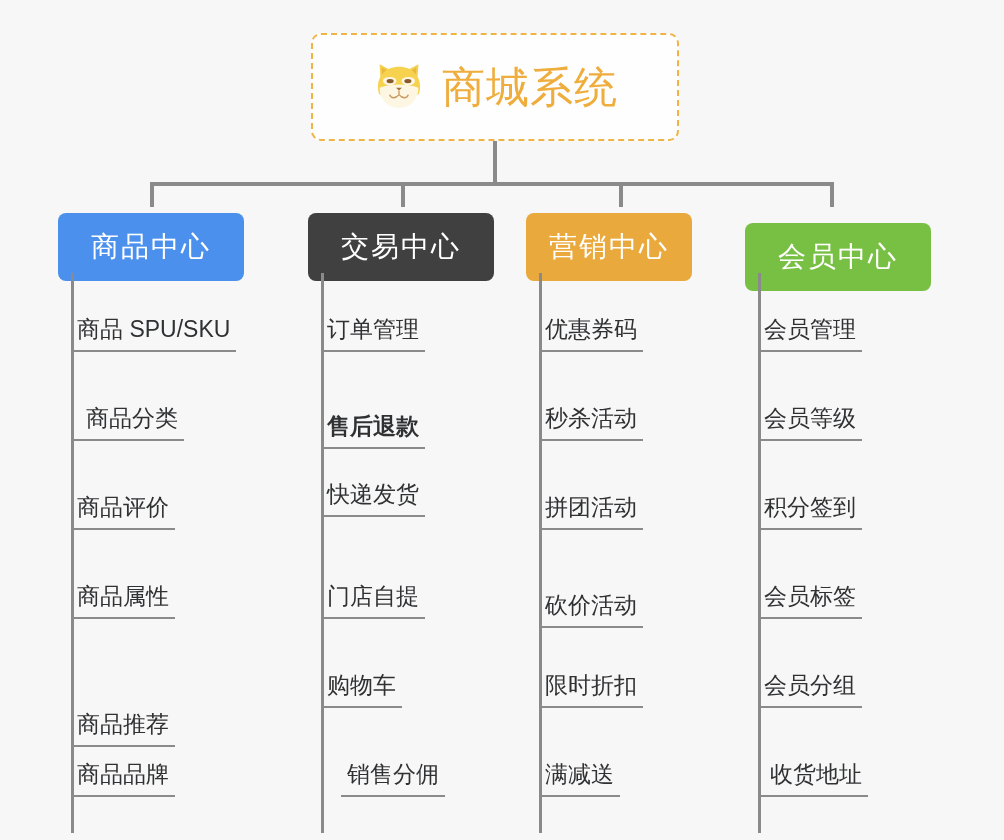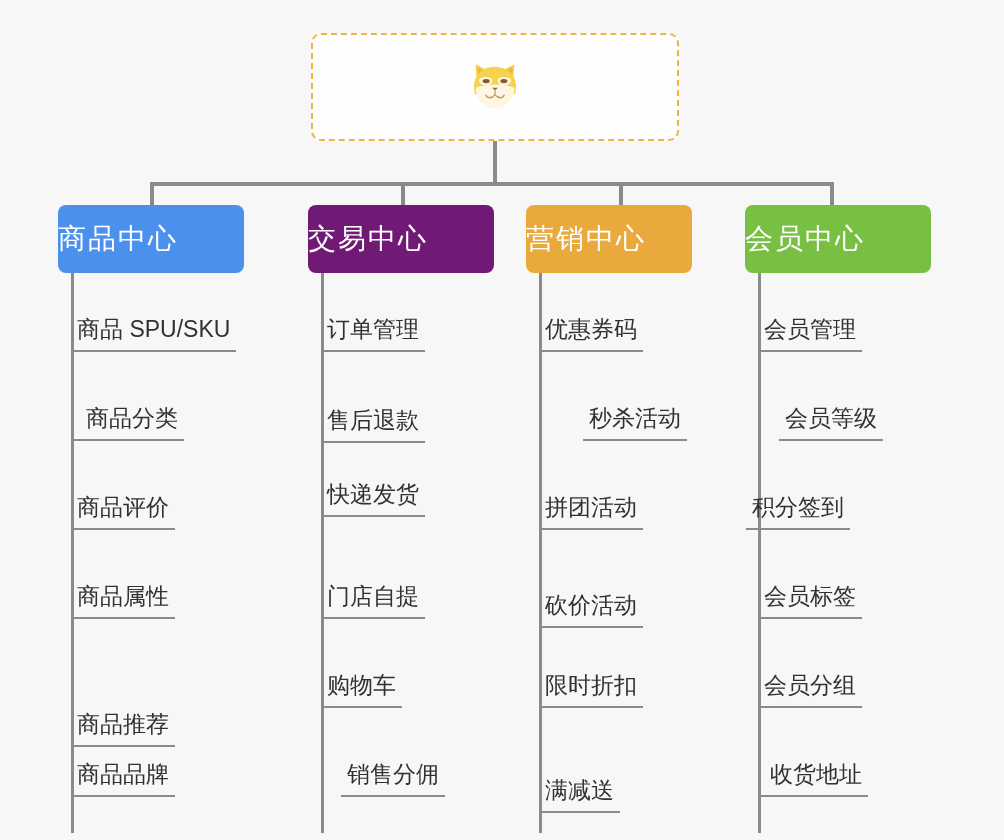--- a/index.html
+++ b/index.html
@@ -56,26 +56,26 @@
   .v-line { width: 4px; }
   .h-line { height: 4px; }
 
   
   .column {
     position: absolute;
     top: 205px;
   }
   .cat-header {
     position: absolute;
-    top: 0;
+    top: 8px;
     height: 68px;
     border-radius: 8px;
     display: flex;
     align-items: center;
-    justify-content: flex-start;
+    justify-content: center;
     color: #ffffff;
     font-size: 28px;
     letter-spacing: 2px;
     box-sizing: border-box;
   }
   .spine {
     position: absolute;
     width: 3px;
     background: #8a8a8a;
   }
@@ -114,20 +114,21 @@
         <ellipse cx="21.5" cy="25" rx="4.2" ry="2.6" fill="#8a5a2b"></ellipse>
         <ellipse cx="42.5" cy="25" rx="4.2" ry="2.6" fill="#8a5a2b"></ellipse>
 
         <path d="M32 36 L28.5 33 L35.5 33 Z" fill="#a0703a"></path>
 
         <path d="M32 36 L32 41" stroke="#c79a5e" stroke-width="1.6" fill="none"></path>
         <path d="M32 41 C27 47 22 45 21 41" stroke="#c79a5e" stroke-width="1.6" fill="none"></path>
         <path d="M32 41 C37 47 42 45 43 41" stroke="#c79a5e" stroke-width="1.6" fill="none"></path>
       </svg>
     </div>
+    <div class="root-title">商城系统</div>
   </div>
 
   <div class="line v-line" style="left:493px; top:141px; height:43px;"></div>
 
   <div class="line h-line" style="left:150px; top:182px; width:684px;"></div>
 
   <div class="line v-line" style="left:150px; top:182px; height:25px;"></div>
   <div class="line v-line" style="left:401px; top:182px; height:25px;"></div>
   <div class="line v-line" style="left:619px; top:182px; height:25px;"></div>
   <div class="line v-line" style="left:830px; top:182px; height:25px;"></div>
@@ -139,51 +140,51 @@
     <div class="spine" style="left:13px; top:68px; height:560px;"></div>
     <div class="leaf" style="left:13px; top:110px;">商品 SPU/SKU</div>
     <div class="leaf" style="left:13px; top:199px;padding-left:15px;">商品分类</div>
     <div class="leaf" style="left:13px; top:288px;">商品评价</div>
     <div class="leaf" style="left:13px; top:377px;">商品属性</div>
     <div class="leaf" style="left:13px; top:466px;margin-top:39px;">商品推荐</div>
     <div class="leaf" style="left:13px; top:555px;">商品品牌</div>
   </div>
 
   <div class="column" style="left:308px;">
-    <div class="cat-header" style="left:0; width:186px; background:#701a75;">
+    <div class="cat-header" style="left:0; width:186px; background:#404040;">
       <span>交易中心</span>
     </div>
     <div class="spine" style="left:13px; top:68px; height:560px;"></div>
     <div class="leaf" style="left:13px; top:110px;">订单管理</div>
-    <div class="leaf" style="left:13px; top:201px;">售后退款</div>
+    <div class="leaf" style="left:13px; top:207px;font-weight:bold;">售后退款</div>
     <div class="leaf" style="left:13px; top:275px;">快递发货</div>
     <div class="leaf" style="left:13px; top:377px;">门店自提</div>
     <div class="leaf" style="left:13px; top:466px;">购物车</div>
     <div class="leaf" style="left:14px; top:555px;margin-left:19px;">销售分佣</div>
   </div>
 
   <div class="column" style="left:526px;">
     <div class="cat-header" style="left:0; width:166px; background:#eaa93c;">
       <span>营销中心</span>
     </div>
     <div class="spine" style="left:13px; top:68px; height:560px;"></div>
     <div class="leaf" style="left:13px; top:110px;">优惠券码</div>
-    <div class="leaf" style="left:13px; top:199px;margin-left:44px;">秒杀活动</div>
+    <div class="leaf" style="left:13px; top:199px;">秒杀活动</div>
     <div class="leaf" style="left:13px; top:288px;">拼团活动</div>
     <div class="leaf" style="left:13px; top:377px;margin-top:9px;">砍价活动</div>
     <div class="leaf" style="left:13px; top:466px;">限时折扣</div>
-    <div class="leaf" style="left:13px; top:571px;">满减送</div>
+    <div class="leaf" style="left:13px; top:555px;">满减送</div>
   </div>
 
   <div class="column" style="left:745px;">
-    <div class="cat-header" style="left:0; width:186px; background:#78c043;">
+    <div class="cat-header" style="left:0; width:186px; background:#78c043;margin-top:10px;">
       <span>会员中心</span>
     </div>
     <div class="spine" style="left:13px; top:68px; height:560px;"></div>
     <div class="leaf" style="left:13px; top:110px;">会员管理</div>
-    <div class="leaf" style="left:13px; top:199px;margin-left:21px;">会员等级</div>
-    <div class="leaf" style="left:1px; top:288px;">积分签到</div>
+    <div class="leaf" style="left:13px; top:199px;">会员等级</div>
+    <div class="leaf" style="left:13px; top:288px;">积分签到</div>
     <div class="leaf" style="left:13px; top:377px;">会员标签</div>
     <div class="leaf" style="left:13px; top:466px;">会员分组</div>
     <div class="leaf" style="left:13px; top:555px;padding-left:12px;">收货地址</div>
   </div>
 
 </div>
 
 </body></html>

